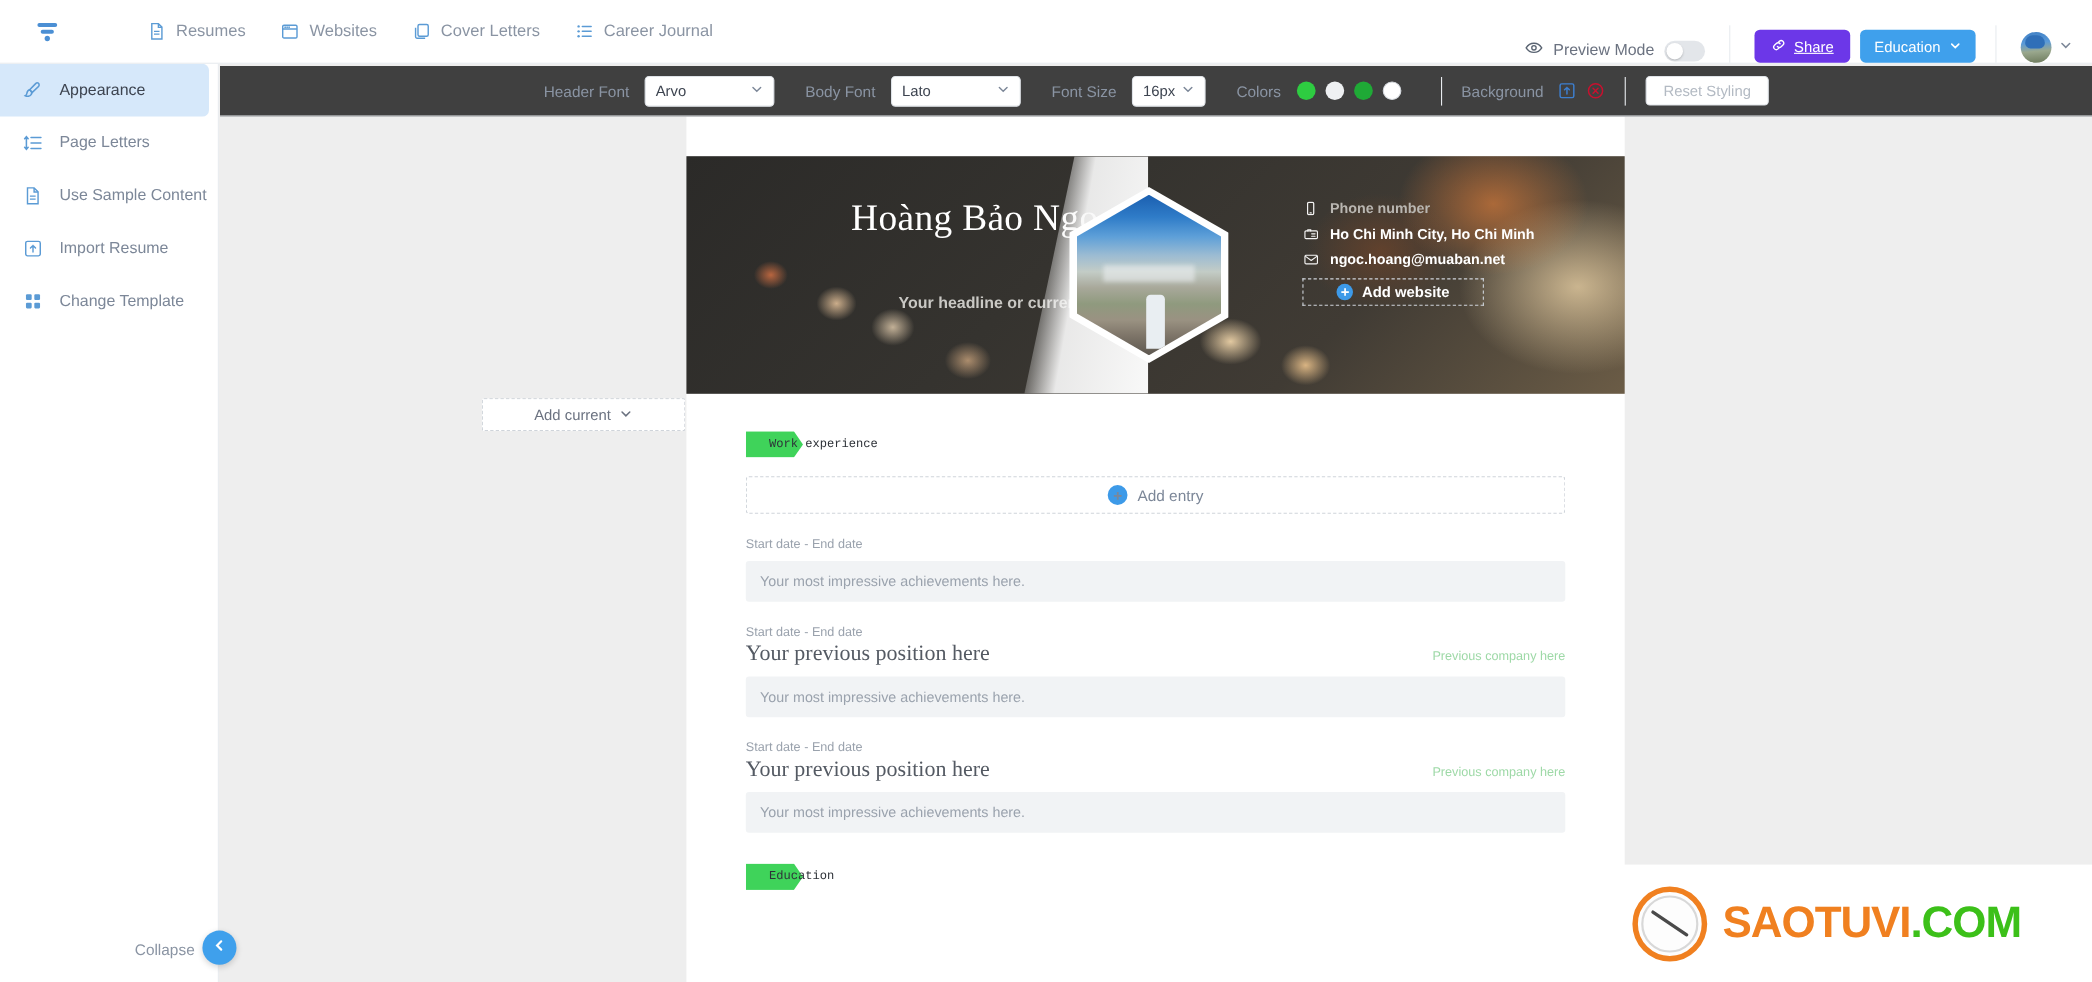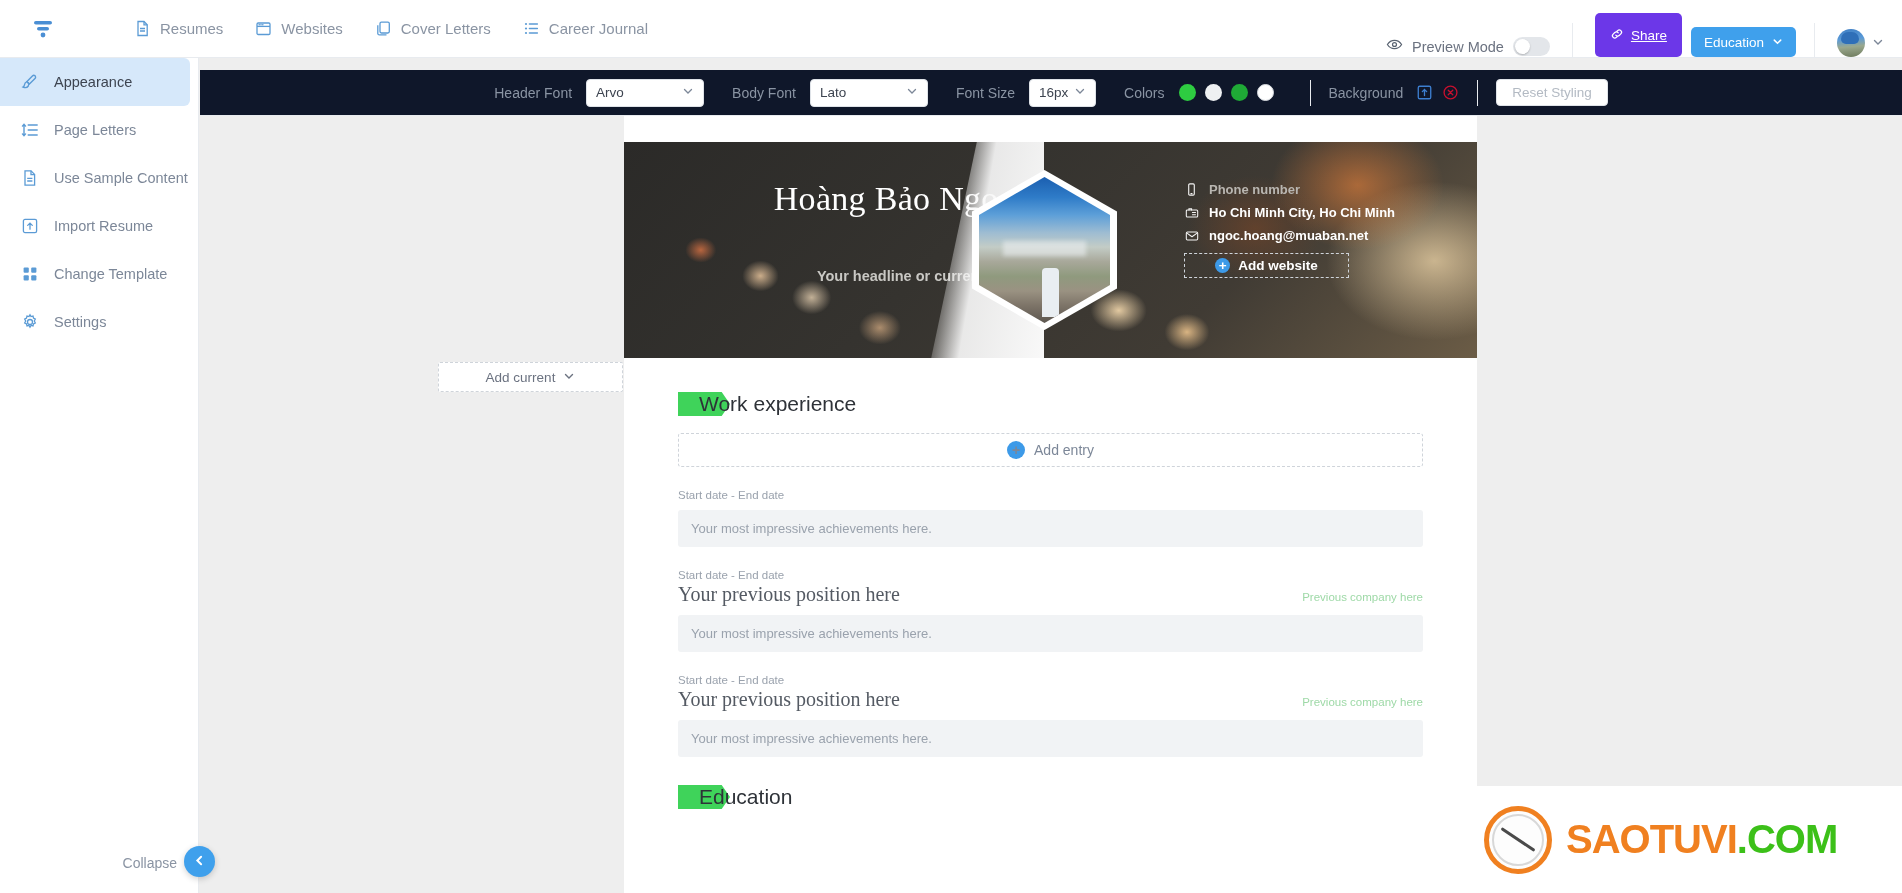--- a/index.html
+++ b/index.html
@@ -42,21 +42,21 @@
   }
   .toggle .knob {
     position: absolute; top: 2px; left: 2px;
     width: 15px; height: 15px; border-radius: 50%;
     background: #ffffff; box-shadow: 0 1px 2px rgba(0,0,0,.22);
   }
   .vdiv { width: 1px; height: 34px; background: #e8ebef; }
   .btn-share {
     margin-left: 22px;
     background: #6c37e8; color: #fff;
-    height: 44px; padding: 0 15px; border-radius: 5px;
+    height: 30px; padding: 0 15px; border-radius: 5px;
     display: flex; align-items: center; gap: 7px;
     font-size: 13.5px; cursor: pointer; border: none; text-decoration: underline;
   }
   .btn-download {
     margin-left: 9px;
     background: #3fa0ec; color: #fff;
     height: 30px; padding: 0 13px; border-radius: 5px;
     display: flex; align-items: center; gap: 8px;
     font-size: 13.5px; cursor: pointer; border: none;
   }
@@ -99,23 +99,23 @@
     position: absolute; left: 184px; bottom: 16px;
     width: 31px; height: 31px; border-radius: 50%;
     background: #3fa0ec; color: #fff;
     display: flex; align-items: center; justify-content: center;
     cursor: pointer; box-shadow: 0 2px 6px rgba(0,0,0,.18);
     z-index: 35;
   }
 
   
   .styletoolbar {
-    position: absolute; top: 70px; left: 200px;
+    position: absolute; top: 60px; left: 200px;
     width: 1702px; height: 46px;
-    background: #0f172a; border-bottom: 1px solid #e8ebef;
+    background: #404040; border-bottom: 1px solid #e8ebef;
     display: flex; align-items: center; justify-content: center;
     gap: 0; z-index: 25;
   }
   .tool-label { color: #8a94a3; font-size: 14px; margin-right: 14px; }
   .select {
     height: 28px; min-width: 118px;
     border: 1px solid #dfe3e8; border-radius: 4px;
     background: #fff; display: flex; align-items: center;
     justify-content: space-between; padding: 0 9px;
     font-size: 13.5px; color: #3d4450; cursor: pointer;
@@ -232,22 +232,22 @@
     position: relative; display: inline-block;
     height: 24px; padding: 0 0 0 0; margin-top: 34px;
   }
   .tag-shape {
     position: absolute; left: 0; top: 0; width: 52px; height: 24px;
     background: #3fd35a;
     clip-path: polygon(0 0, 84% 0, 100% 50%, 84% 100%, 0 100%);
   }
   .tag-text {
     position: relative; z-index: 2; padding-left: 21px;
-    font-family: Liberation Sans, sans-serif;
-    font-size: 21px; color: #2e3238; line-height: 24px; white-space: nowrap;
+    font-family: Liberation Mono, monospace;
+    font-size: 11px; color: #2e3238; line-height: 24px; white-space: nowrap;
   }
   .add-entry {
     margin-top: 17px; height: 34px;
     border: 1px dashed #cfd4da; border-radius: 3px;
     display: flex; align-items: center; justify-content: center; gap: 9px;
     cursor: pointer;
   }
   .add-entry span { color: #7c8798; font-size: 14px; }
   .plus-circle.big { width: 18px; height: 18px; font-size: 14px; }
 
@@ -439,29 +439,20 @@
   <div class="side-item">
     <span class="ic">
       <svg width="18" height="18" viewBox="0 0 18 18" fill="#5b9bd5">
         <rect x="2.6" y="2.6" width="5.2" height="5.2" rx="1"></rect>
         <rect x="10.2" y="2.6" width="5.2" height="5.2" rx="1"></rect>
         <rect x="2.6" y="10.2" width="5.2" height="5.2" rx="1"></rect>
         <rect x="10.2" y="10.2" width="5.2" height="5.2" rx="1"></rect>
       </svg>
     </span>
     <span>Change Template</span>
-  </div>
-  <div class="side-item">
-    <span class="ic">
-      <svg width="18" height="18" viewBox="0 0 18 18" fill="none" stroke="#5b9bd5" stroke-width="1.3">
-        <circle cx="9" cy="9" r="2.5"></circle>
-        <path d="M9 1.8l1 1.8 2-.5.5 2 1.8 1-1 1.9 1 1.9-1.8 1-.5 2-2-.5-1 1.8-1-1.8-2 .5-.5-2-1.8-1 1-1.9-1-1.9 1.8-1 .5-2 2 .5z"></path>
-      </svg>
-    </span>
-    <span>Settings</span>
   </div>
 
   <div class="collapse-row">
     <span class="collapse-label">Collapse</span>
   </div>
 </div>
 <div class="collapse-btn">
   <span>
     <svg width="13" height="13" viewBox="0 0 12 12" fill="none" stroke="#fff" stroke-width="1.8" stroke-linecap="round">
         <path d="M7.5 2.5L4 6l3.5 3.5"></path>

